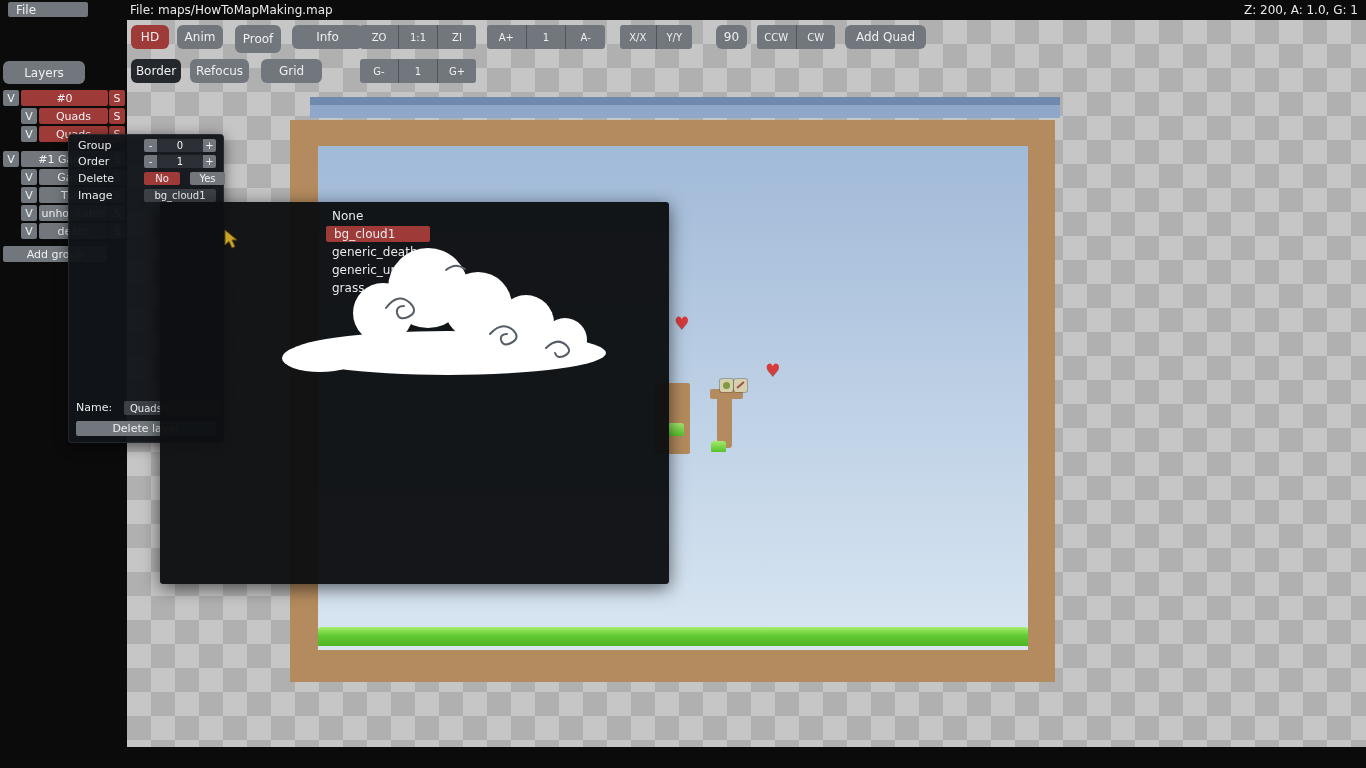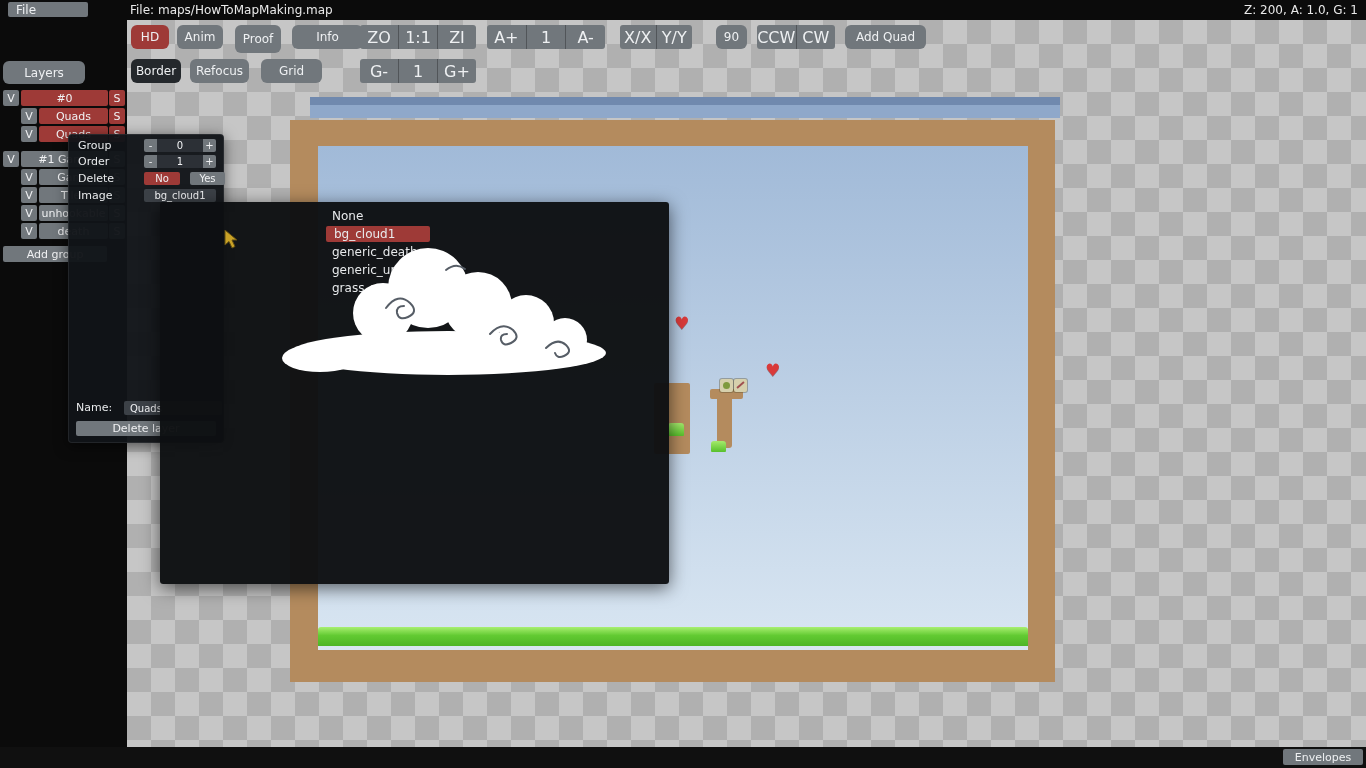--- a/index.html
+++ b/index.html
@@ -14,21 +14,21 @@
       linear-gradient(45deg,#b0b0b0 25%,transparent 25%,transparent 75%,#b0b0b0 75%);
     background-size:48px 48px;
     background-position:0 0,24px 24px;
   }
   .btn{display:flex;align-items:center;justify-content:center;background:#71777c;color:#eef0f2;
        border-radius:6px;font-size:12px;cursor:default;user-select:none;}
   .btn.dark{background:#24282c;}
   .btn.red{background:#9e3a37;}
   .seg-group{display:flex;border-radius:3px;overflow:hidden;}
   .seg{flex:1;display:flex;align-items:center;justify-content:center;background:#71777c;color:#eef0f2;
-       font-size:16px;border-right:1px solid rgba(0,0,0,0.28);}
+       font-size:10px;border-right:1px solid rgba(0,0,0,0.28);}
   .seg:last-child{border-right:none;}
   .bar-text{color:#e9e9e9;font-size:12px;display:flex;align-items:center;}
   
   .lrbox{display:flex;align-items:center;justify-content:center;background:#71777c;color:#f0f1f3;
          font-size:11px;border-radius:2px;height:16px;}
   .lrbox.red{background:#9e3a37;}
   
   .popup{background:rgba(17,20,24,0.96);border:1px solid rgba(255,255,255,0.08);border-radius:4px;
          box-shadow:0 3px 14px rgba(0,0,0,0.55);}
   .plabel{color:#e7e9eb;font-size:11px;display:flex;align-items:center;}
@@ -72,23 +72,20 @@
     <div class="tile">
       <div style="position:absolute;left:2px;top:5px;width:9px;height:2px;background:#a05050;transform:rotate(-40deg);"></div>
     </div>
   </div>
 
   <div class="abs" style="left:0;top:0;width:127px;height:768px;background:#0b0b0b;z-index:3;"></div>
   <div class="abs" style="left:0;top:0;width:1366px;height:20px;background:#0b0b0b;z-index:4;">
     <div class="abs btn" style="left:8px;top:2px;width:72px;height:15px;justify-content:flex-start;padding-left:8px;border-radius:2px;">File</div>
     <div class="abs bar-text" style="left:130px;top:0;height:20px;">File: maps/HowToMapMaking.map</div>
     <div class="abs bar-text" style="right:8px;top:0;height:20px;">Z: 200, A: 1.0, G: 1</div>
-  </div>
-  <div class="abs" style="left:0;top:747px;width:1366px;height:21px;background:#101010;z-index:4;">
-    <div class="abs btn" style="right:3px;top:2px;width:80px;height:16px;font-size:11px;border-radius:2px;">Envelopes</div>
   </div>
 
   <div class="abs btn red" style="left:131px;top:25px;width:38px;height:24px;z-index:4;">HD</div>
   <div class="abs btn" style="left:177px;top:25px;width:46px;height:24px;z-index:4;">Anim</div>
   <div class="abs btn" style="left:235px;top:25px;width:46px;height:28px;z-index:4;">Proof</div>
   <div class="abs btn" style="left:292px;top:25px;width:71px;height:24px;z-index:4;">Info</div>
 
   <div class="abs seg-group" style="left:360px;top:25px;width:116px;height:24px;z-index:4;">
     <div class="seg">ZO</div>
     <div class="seg">1:1</div>

